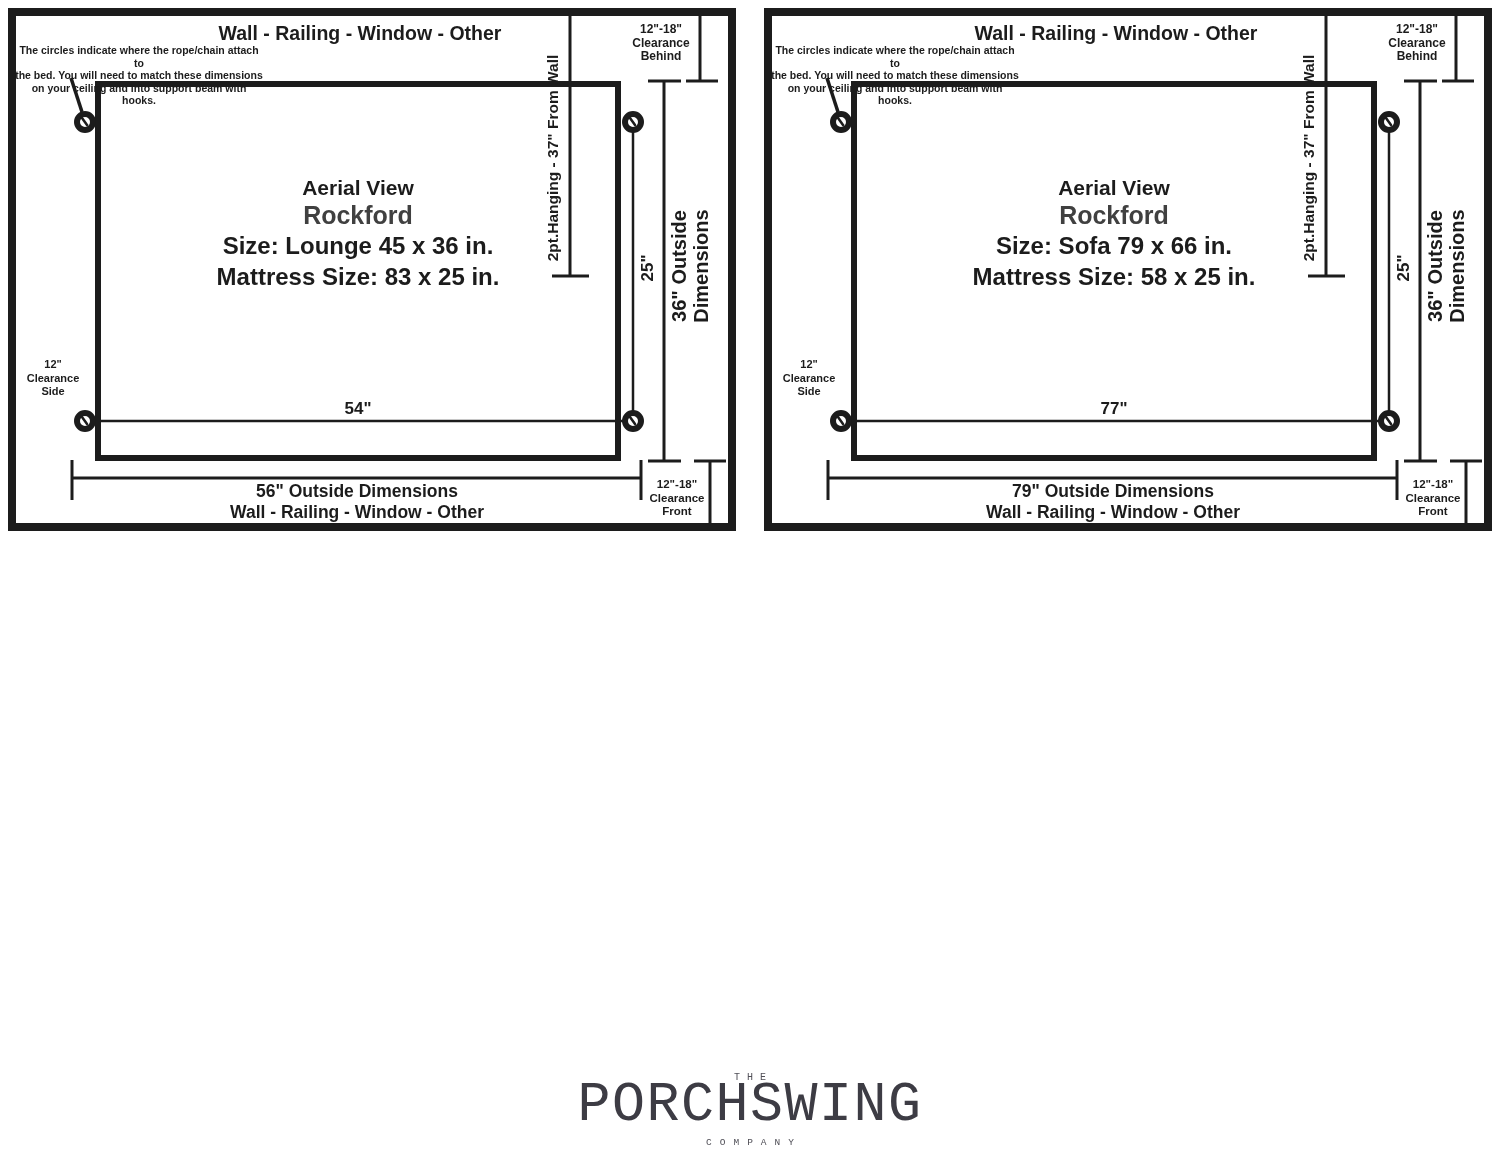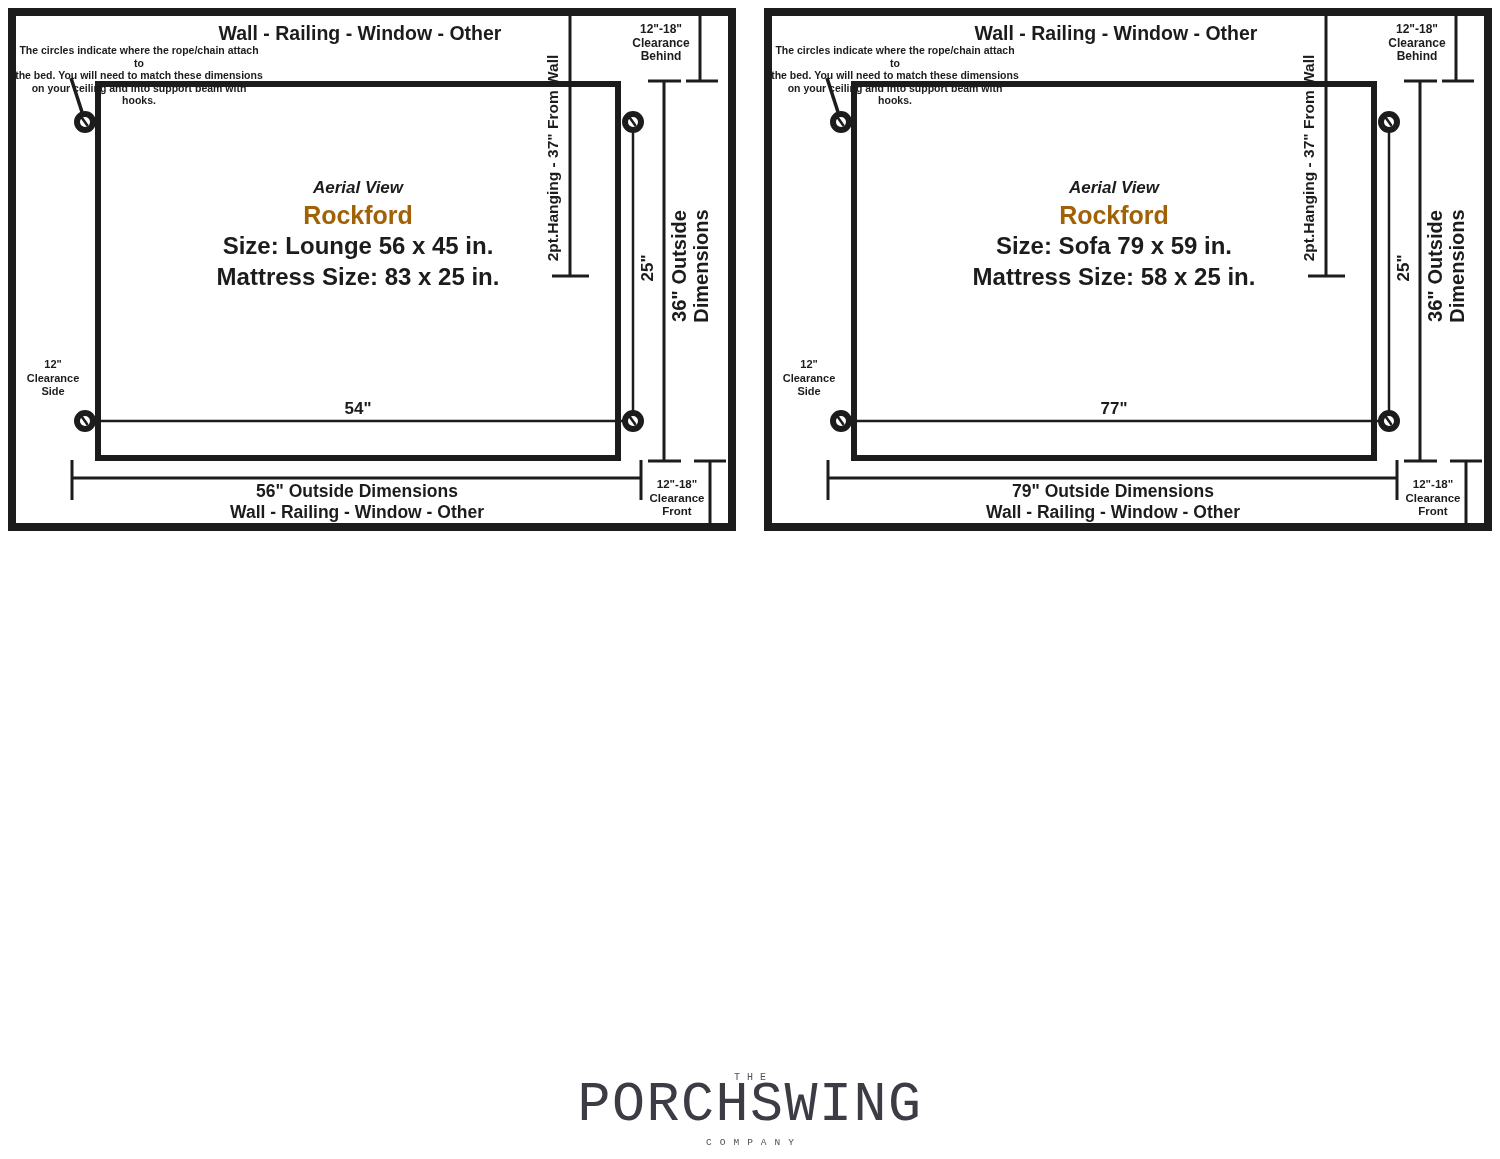--- a/index.html
+++ b/index.html
@@ -11,22 +11,22 @@
   .panel-1{left:764px;}
   .draw{position:absolute;left:0;top:0;width:728px;height:523px;}
   .ln{stroke:#1c1c1c;fill:none;}
   .ring{fill:#ffffff;stroke:#1c1c1c;stroke-width:6;}
   .slot{stroke:#1c1c1c;stroke-width:2.5;stroke-linecap:round;}
   .t{position:absolute;text-align:center;}
   .wall-top{left:0;right:24px;top:14px;font-size:19.5px;line-height:22px;}
   .note{left:6px;top:36px;width:250px;font-size:10.5px;line-height:12.5px;}
   .cl-behind{left:609px;top:15px;width:88px;font-size:12px;line-height:13.5px;}
   .center-block{position:absolute;left:87px;top:168px;width:526px;text-align:center;}
-  .center-block .view{font-size:17px;line-height:24px;font-style:italic;}
-  .center-block .pname{font-size:25px;line-height:30px;color:#a16207;}
+  .center-block .view{font-size:21px;line-height:24px;}
+  .center-block .pname{font-size:25px;line-height:30px;color:#404040;}
   .center-block .size{font-size:24px;line-height:31px;}
   .cl-side{left:2px;top:350px;width:86px;font-size:11px;line-height:13.5px;}
   .w-label{left:87px;top:391px;width:526px;font-size:17px;line-height:19px;}
   .bottom-block{position:absolute;left:42px;top:473px;width:614px;
                 text-align:center;font-size:17.5px;line-height:21px;}
   .cl-front{left:630px;top:470px;width:78px;font-size:11.5px;line-height:13.5px;}
   .rot{transform:rotate(-90deg);}
   .rot-hang{left:430px;top:141px;width:230px;font-size:15.5px;line-height:18px;}
   .rot-25{left:610px;top:250px;width:60px;font-size:17px;line-height:20px;}
   .rot-36{position:absolute;left:592px;top:236px;width:180px;text-align:center;
@@ -84,21 +84,21 @@
     <div>on your ceiling and into support beam with hooks.</div>
   </div>
   <div class="t cl-behind">
     <div>12"-18"</div>
     <div>Clearance</div>
     <div>Behind</div>
   </div>
   <div class="center-block">
     <div class="view">Aerial View</div>
     <div class="pname">Rockford</div>
-    <div class="size">Size: Lounge 56 x 45 in.</div>
+    <div class="size">Size: Lounge 45 x 36 in.</div>
     <div class="size">Mattress Size: 83 x 25 in.</div>
   </div>
   <div class="t cl-side">
     <div>12"</div>
     <div>Clearance</div>
     <div>Side</div>
   </div>
   <div class="t w-label">54"</div>
   <div class="bottom-block">
     <div>56" Outside Dimensions</div>
@@ -161,21 +161,21 @@
     <div>on your ceiling and into support beam with hooks.</div>
   </div>
   <div class="t cl-behind">
     <div>12"-18"</div>
     <div>Clearance</div>
     <div>Behind</div>
   </div>
   <div class="center-block">
     <div class="view">Aerial View</div>
     <div class="pname">Rockford</div>
-    <div class="size">Size: Sofa 79 x 59 in.</div>
+    <div class="size">Size: Sofa 79 x 66 in.</div>
     <div class="size">Mattress Size: 58 x 25 in.</div>
   </div>
   <div class="t cl-side">
     <div>12"</div>
     <div>Clearance</div>
     <div>Side</div>
   </div>
   <div class="t w-label">77"</div>
   <div class="bottom-block">
     <div>79" Outside Dimensions</div>

